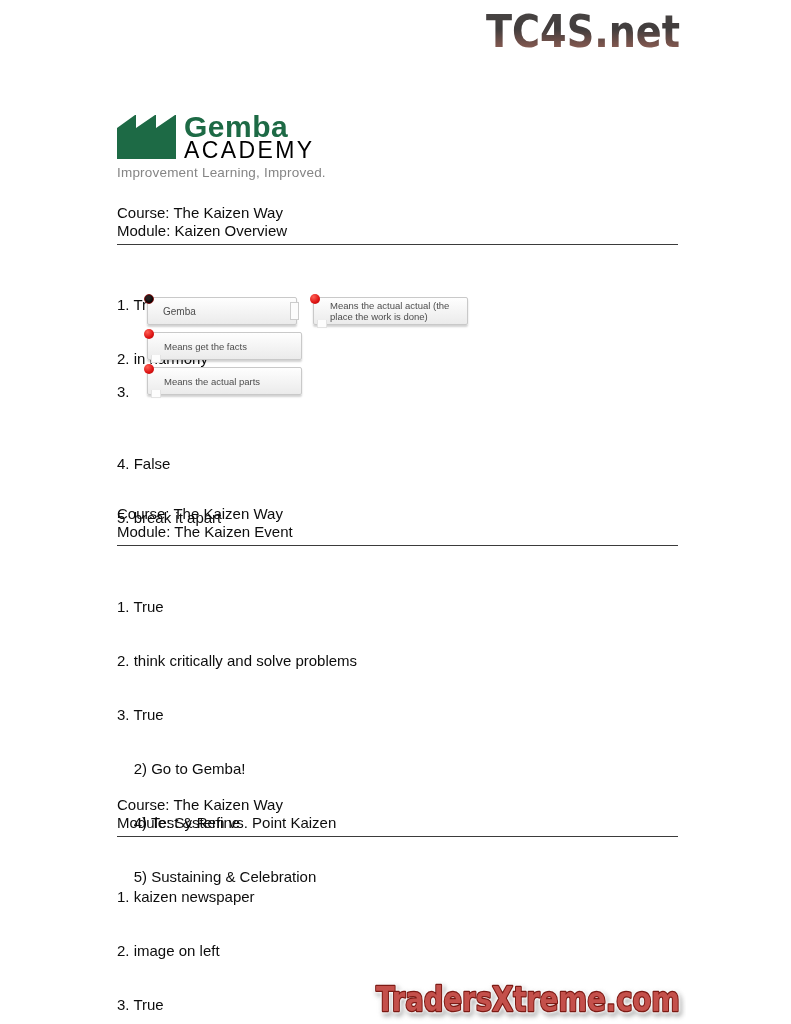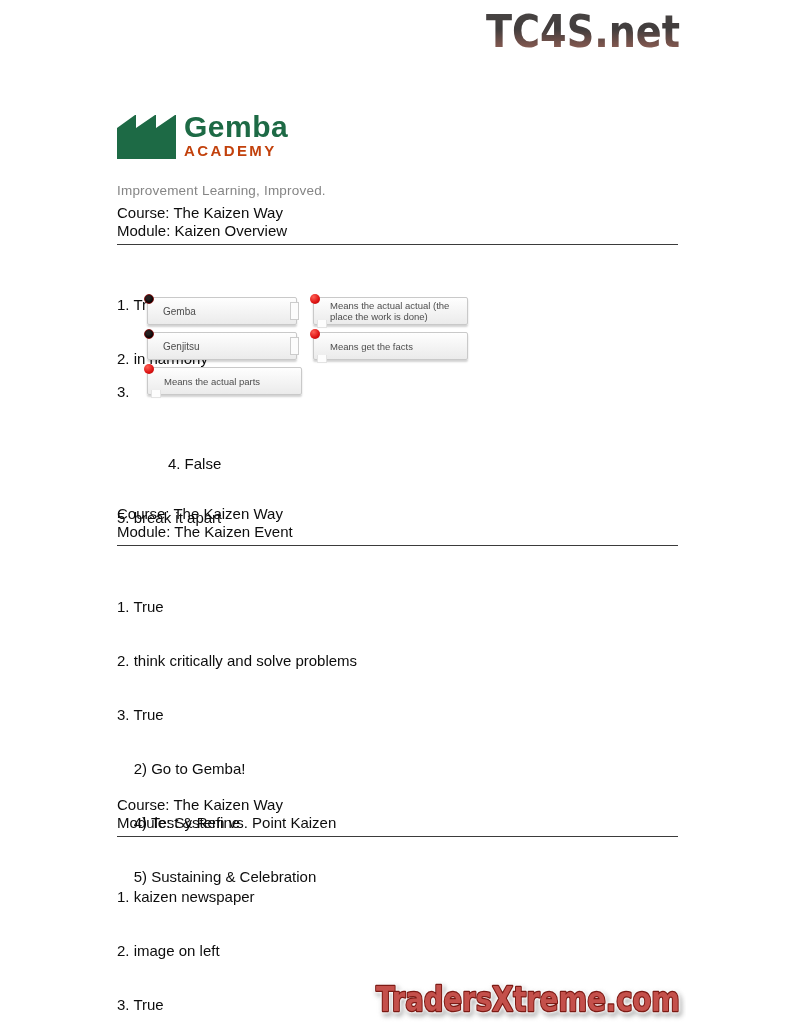--- a/index.html
+++ b/index.html
@@ -18,32 +18,32 @@
   .wm-dlsub { position:absolute; left:246px; top:482px; z-index:5;
               filter:drop-shadow(3px 3px 2px rgba(135,135,135,0.65)); }
   .wm-bottom { position:absolute; right:1px; top:976px;
                filter:drop-shadow(0 0 1.5px #ffffff) drop-shadow(0 0 1.5px #ffffff) drop-shadow(2px 3px 2px rgba(160,160,160,0.8)); }
 
   
   .logo { position:absolute; left:117px; top:111px; }
   .logo-row { display:flex; align-items:flex-start; }
   .logo-text { margin-left:7px; margin-top:2px; }
   .brand { font-size:30px; font-weight:bold; color:#1d6a45; line-height:28px; letter-spacing:0.5px; }
-  .brand-sub { font-size:15px; font-weight:bold; color:#c2410c; letter-spacing:2.4px; line-height:19px; }
-  .tagline { margin-top:23px; font-size:13.5px; color:#858585; letter-spacing:0.2px; }
+  .brand-sub { font-size:23px; font-weight:normal; color:#000000; letter-spacing:2.4px; line-height:19px; }
+  .tagline { margin-top:5px; font-size:13.5px; color:#858585; letter-spacing:0.2px; }
 
   
   .sec-head { position:absolute; left:117px; width:561px;
               font-size:15px; line-height:18px; color:#0d0d0d;
               border-bottom:1px solid #3b3b3b; padding-bottom:4px; }
   .sec1 { top:204px; } .sec2 { top:505px; } .sec3 { top:796px; }
 
   
   .answers { position:absolute; left:117px; font-size:15px; line-height:18px; color:#0d0d0d; white-space:pre; }
-  .ans1a { top:260px; } .ans1b { top:419px;text-align:right; }
+  .ans1a { top:260px; } .ans1b { top:419px; }
   .num3 { position:absolute; left:117px; top:383px; font-size:15px; color:#0d0d0d; }
   .ans2 { top:562px; } .ans3 { top:852px; }
 
   
   .match { position:absolute; left:147px; top:297px; width:321px; }
   .match-row { display:flex; gap:16px; margin-bottom:7px; }
   .mbox { position:relative; height:28px;
           border:1px solid #c9c9c9; border-radius:2px;
           background:linear-gradient(#fefefe,#ebebeb);
           box-shadow:0 2px 2px rgba(0,0,0,0.18);
@@ -106,24 +106,20 @@
       <div class="mbox term">
         <span class="dot dark"></span>
         <span>Gemba</span>
       </div>
       <div class="mbox def">
         <span class="dot red"></span>
         <span>Means the actual actual (the place the work is done)</span>
       </div>
     </div>
     <div class="match-row">
-      <div class="mbox term">
-        <span class="dot dark"></span>
-        <span>Genjitsu</span>
-      </div>
       <div class="mbox def">
         <span class="dot red"></span>
         <span>Means get the facts</span>
       </div>
     </div>
     <div class="match-row">
       <div class="mbox def">
         <span class="dot red"></span>
         <span>Means the actual parts</span>
       </div>

